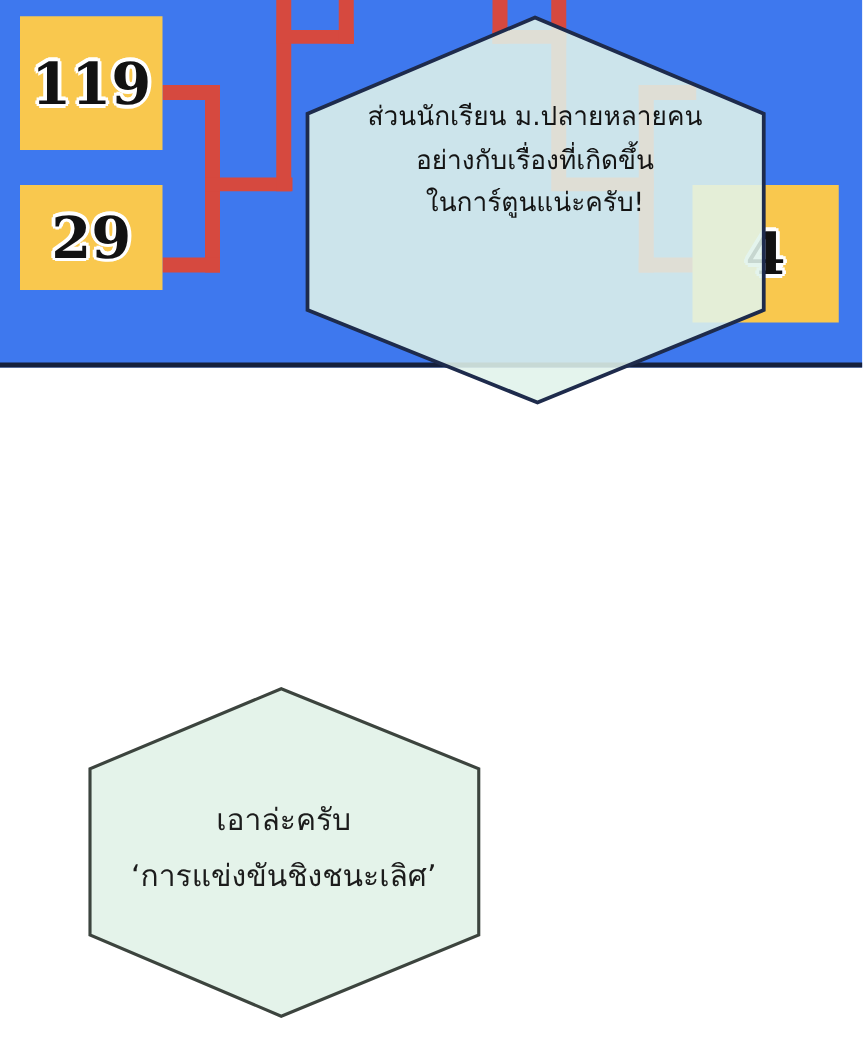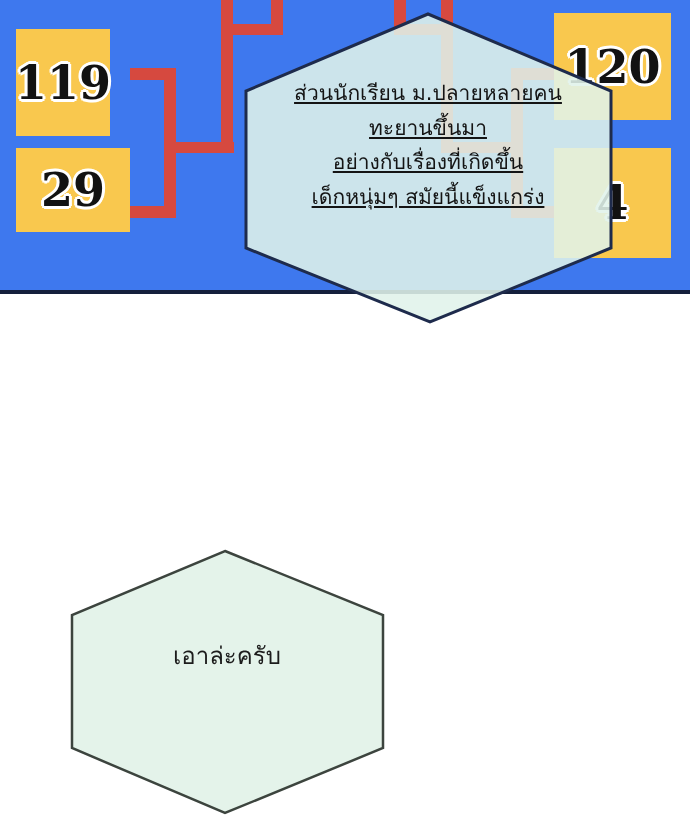--- a/index.html
+++ b/index.html
@@ -17,32 +17,32 @@
     position:absolute;background:#f9c84e;
     display:flex;align-items:center;justify-content:center;
   }
   .ybox .num{
     font-family:"DejaVu Serif","Liberation Serif",serif;
     font-weight:bold;font-size:46px;color:#121212;line-height:1;
     text-shadow:
       -3px 0 0 #fff, 3px 0 0 #fff, 0 -3px 0 #fff, 0 3px 0 #fff,
       -2px -2px 0 #fff, 2px -2px 0 #fff, -2px 2px 0 #fff, 2px 2px 0 #fff;
   }
-  #box-119{left:16px;top:29px;width:94px;height:107px;}
+  #box-119{left:16px;top:13px;width:114px;height:107px;}
   #box-29 {left:16px;top:148px;width:114px;height:84px;}
   #box-120{left:554px;top:13px;width:117px;height:107px;}
   #box-4  {left:554px;top:148px;width:117px;height:110px;}
   
   .bubble-svg{position:absolute;left:0;top:0;width:690px;height:840px;z-index:2;pointer-events:none;}
   .bubble-text{
     position:absolute;z-index:3;text-align:center;color:#141414;
   }
   .bubble-text.top{
     left:248px;top:76px;width:360px;
-    font-size:21px;line-height:34.5px;text-decoration:underline;
+    font-size:21px;line-height:34.5px;
   }
   .bubble-text.bottom{
     left:57px;top:634px;width:340px;
     font-size:24px;line-height:45px;color:#1c1c1c;
   }
   .bubble-text div{white-space:nowrap;}
 </style>
 </head>
 <body>
 
@@ -65,37 +65,34 @@
     <div class="rl" style="left:441px;top:0;width:12px;height:153px;"></div>
     <div class="rl" style="left:394px;top:24px;width:59px;height:11px;"></div>
     <div class="rl" style="left:394px;top:0;width:12px;height:35px;"></div>
 
     <div class="ybox" id="box-119">
       <span class="num">119</span>
     </div>
     <div class="ybox" id="box-29">
       <span class="num">29</span>
     </div>
-    <div class="ybox" id="box-120">
-      <span class="num">120</span>
-    </div>
     <div class="ybox" id="box-4">
       <span class="num">4</span>
     </div>
   </div>
 
   <svg class="bubble-svg" viewBox="0 0 690 840">
     <polygon points="428,14 611,91 611,248 430,322 246,248 246,91" stroke-width="3" stroke-linejoin="miter" fill="rgba(224,242,234,0.88)" stroke="#1e2b4c"></polygon>
     <polygon points="225,551 383,615 383,748 225,813 72,748 72,615" stroke-width="2.5" stroke-linejoin="miter" fill="rgba(227,243,233,0.97)" stroke="#3c443e"></polygon>
   </svg>
 
   <div class="bubble-text top">
     <div>ส่วนนักเรียน ม.ปลายหลายคน</div>
-    <div>ทะยานขึ้นมา</div>
     <div>อย่างกับเรื่องที่เกิดขึ้น</div>
-    <div>เด็กหนุ่มๆ สมัยนี้แข็งแกร่ง</div>
+    <div>ในการ์ตูนแน่ะครับ!</div>
   </div>
 
   <div class="bubble-text bottom">
     <div>เอาล่ะครับ</div>
+    <div>‘การแข่งขันชิงชนะเลิศ’</div>
   </div>
 
 </div>
 
 </body></html>

